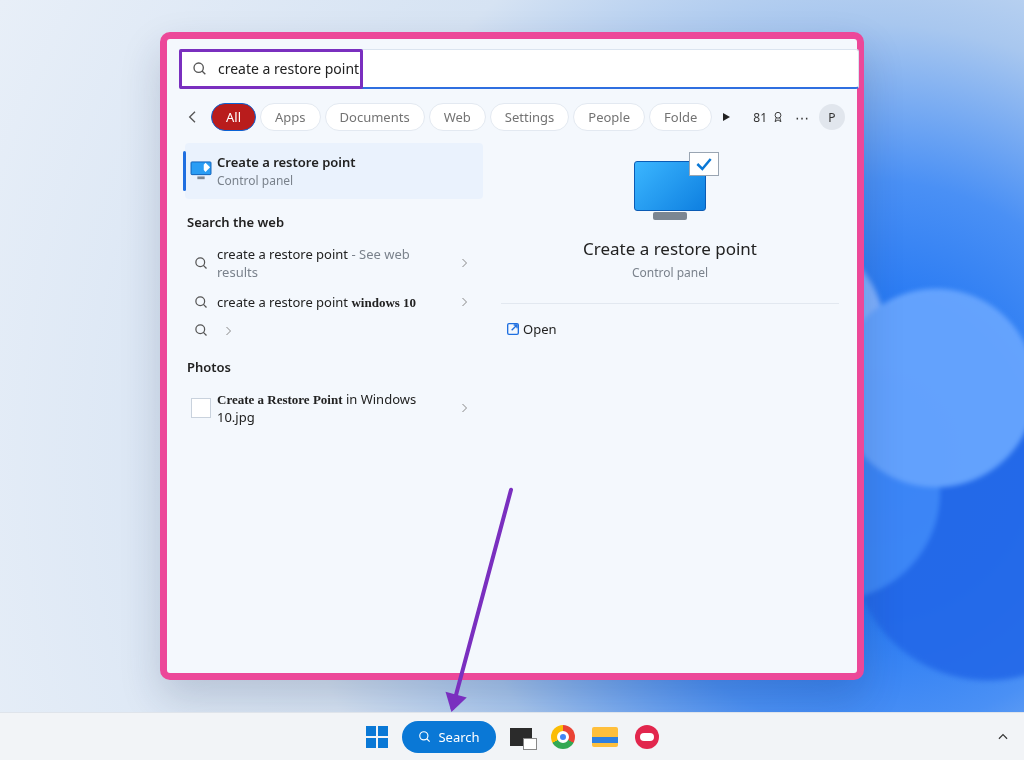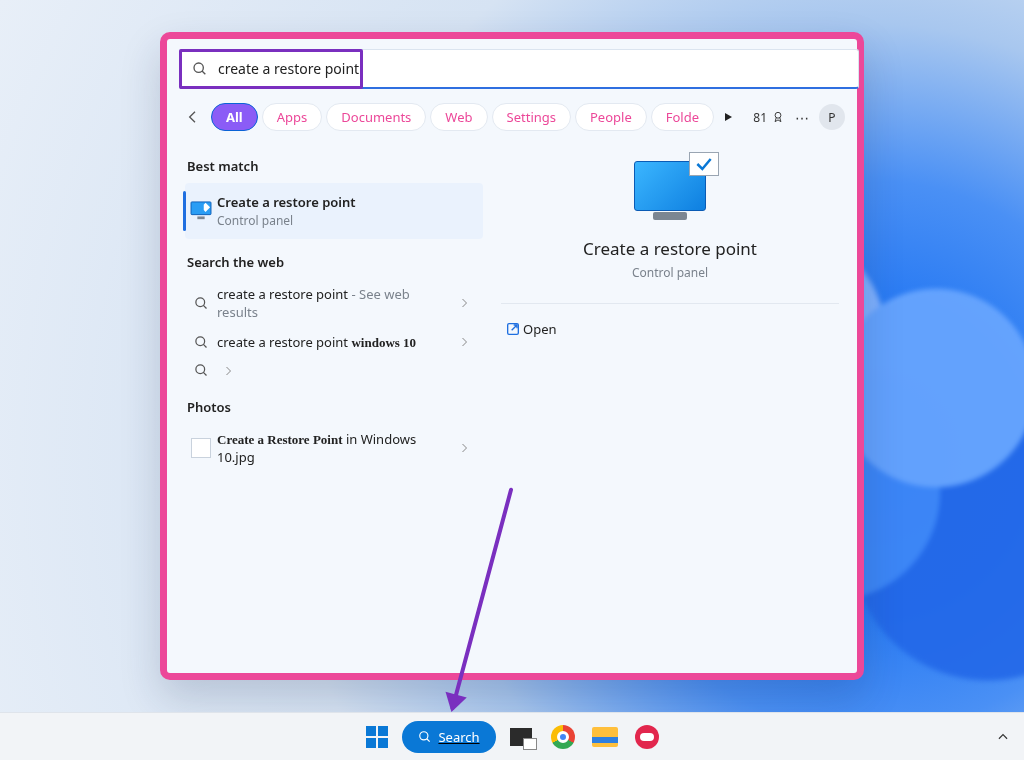--- a/index.html
+++ b/index.html
@@ -72,26 +72,26 @@
   }
   .back-btn {
     width: 28px; height: 28px; border-radius: 50%;
     display: flex; align-items: center; justify-content: center;
     color: #555;
   }
   .pill {
     padding: 4px 14px;
     border-radius: 14px;
     background: #fff;
-    color: #ec4899;
+    color: #737373;
     font-size: 13px;
     border: 1px solid #e3e9f1;
     cursor: pointer;
   }
-  .pill.active { background: #8b5cf6; color: #fff; border-color: #0a63d6; font-weight: 700; text-align: right; }
+  .pill.active { background: #b91c1c; color: #fff; border-color: #0a63d6; font-weight: 400; text-align: right; }
   .tabs-spacer { flex: 1; }
   .tabs-play { width: 20px; color: #222; display:flex; align-items:center; justify-content:center; }
   .reward { font-size: 12px; color: #333; display:flex; align-items:center; gap:4px; }
   .reward-icon svg { width:14px; height:14px; }
   .more-btn, .avatar {
     width: 26px; height: 26px; border-radius: 50%;
     display:flex; align-items:center; justify-content:center;
     font-size: 14px; color:#333;
   }
   .avatar { background:#e1e6ed; font-size:12px; }
@@ -179,21 +179,20 @@
     border-top:18px solid #7a2fbf;
   }
 
   
   .taskbar {
     position:absolute; left:0; right:0; bottom:0; height:48px;
     background:#f2f4f7;
     border-top:1px solid #dfe4eb;
     display:flex; align-items:center; justify-content:center;
     gap:8px;
-    text-decoration:underline;
   }
   .tb-item {
     height:34px; min-width:34px; border-radius:6px;
     display:flex; align-items:center; justify-content:center;
     cursor:pointer;
   }
   .start-logo {
     display:grid; grid-template-columns:10px 10px; grid-template-rows:10px 10px; gap:2px;
   }
   .start-logo span { background:#0a78d6; }
@@ -269,21 +268,20 @@
     <div class="more-btn">⋯</div>
     <div class="avatar">
         <span>P</span>
       </div>
   </div>
 
   <div class="body">
 
     <div class="left">
 
-      <div class="section-title">Best match</div>
       <div class="result best">
         <div class="icon-slot">
           <svg width="22" height="20" viewBox="0 0 24 22">
               <rect x="1" y="1" width="22" height="14" rx="1" fill="#2a9df4" stroke="#0a5bb5"></rect>
               <rect x="8" y="17" width="8" height="3" fill="#7c8692"></rect>
               <polyline points="15,4 17,2 22,7 17,12 15,10" fill="#fff" stroke="#0a5bb5" stroke-width="0"></polyline>
             </svg>
         </div>
         <div class="text-slot">
           <div class="title">Create a restore point</div>

